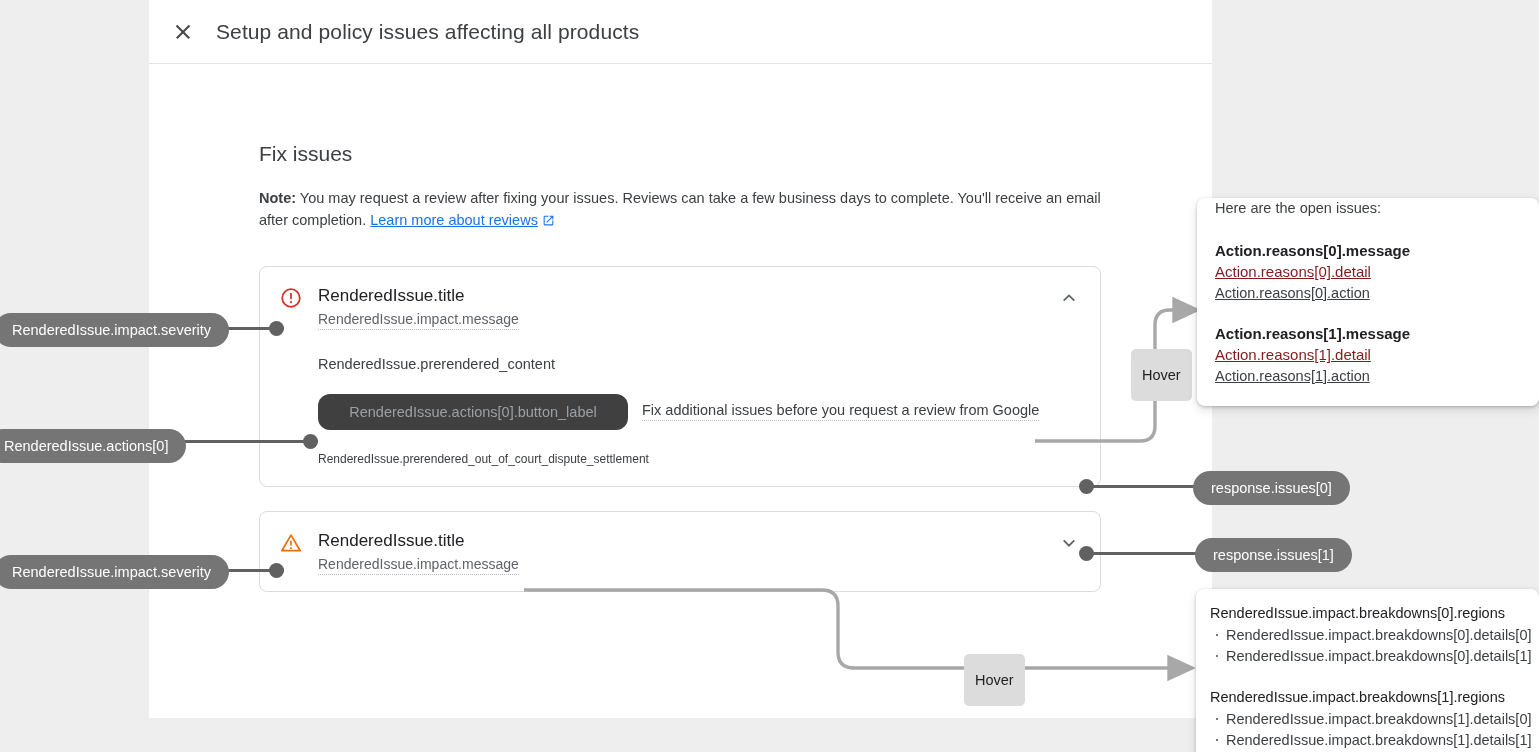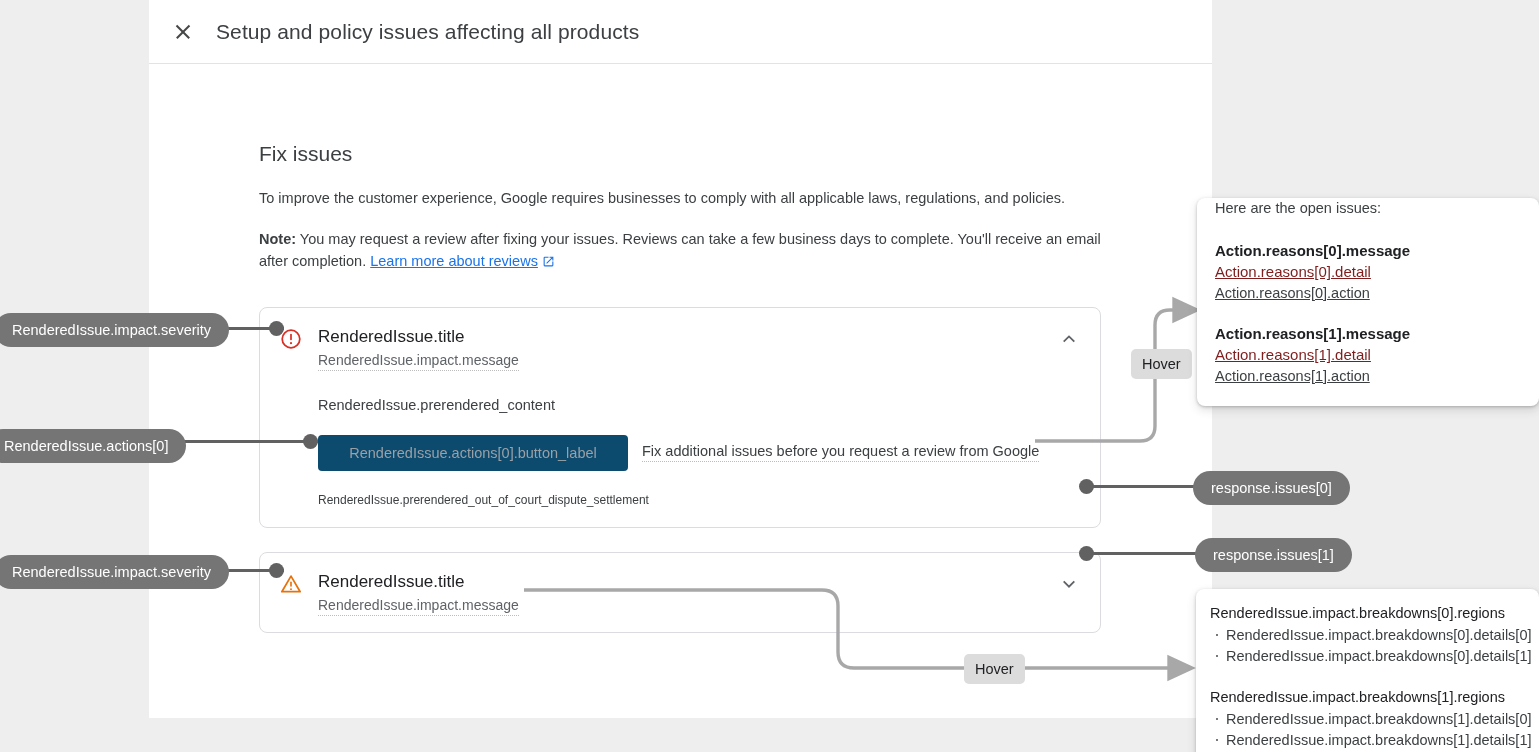--- a/index.html
+++ b/index.html
@@ -93,22 +93,22 @@
   .chevron { width: 22px; height: 22px; flex: 0 0 auto; margin-top: 2px; cursor: pointer; }
 
   .card-body { padding: 0 20px 20px 58px; }
   .prerendered {
     font-size: 14.5px; color: #3c4043; margin-top: 26px;
   }
   .action-row {
     display: flex; align-items: center; margin-top: 22px;
   }
   .action-btn {
-    background: #0c4a6e; color: #9aa0a6;
-    border: none; border-radius: 4px;
+    background: #404040; color: #9aa0a6;
+    border: none; border-radius: 12px;
     font-size: 14.5px; font-family: inherit;
     padding: 0 18px; height: 36px;
     min-width: 310px;
     cursor: default;
   }
   .action-note {
     font-size: 14.5px; color: #3c4043;
     margin-left: 14px;
     border-bottom: 1.5px dotted #bdbdbd;
     padding-bottom: 2px;
@@ -166,21 +166,21 @@
     font-size: 18px; color: #5f6368; line-height: 1.2;
   }
 
   
   .hover-chip {
     position: absolute;
     background: #dcdcdc;
     color: #202124;
     font-size: 14.5px;
     border-radius: 5px;
-    padding: 7px 11px;
+    padding: 18px 11px;
     z-index: 26;
   }
 
   
   #arrows { position: absolute; left: 0; top: 0; width: 1539px; height: 752px; z-index: 25; pointer-events: none; }
 </style>
 </head>
 <body>
 
 <div id="root">
@@ -198,21 +198,20 @@
   </svg>
 
   <div class="modal">
     <div class="modal-header">
       <div class="close-btn"></div>
       <div class="modal-title">Setup and policy issues affecting all products</div>
     </div>
 
     <div class="modal-body">
       <div class="fix-title">Fix issues</div>
-      <div class="intro">To improve the customer experience, Google requires businesses to comply with all applicable laws, regulations, and policies.</div>
       <div class="note">
         <b>Note:</b><span> You may request a review after fixing your issues. Reviews can take a few business days to complete. You'll receive an email after completion.</span>
         <span class="learn-link">Learn more about reviews</span><span class="ext-icon"><svg width="13" height="13" viewBox="0 0 24 24">
               <path fill="#1a73e8" d="M19 19H5V5h7V3H5a2 2 0 00-2 2v14a2 2 0 002 2h14a2 2 0 002-2v-7h-2v7zM14 3v2h3.6l-9.8 9.8 1.4 1.4L19 6.4V10h2V3h-7z"></path>
             </svg></span>
       </div>
 
       <div class="cards">
 
         <div class="card">

